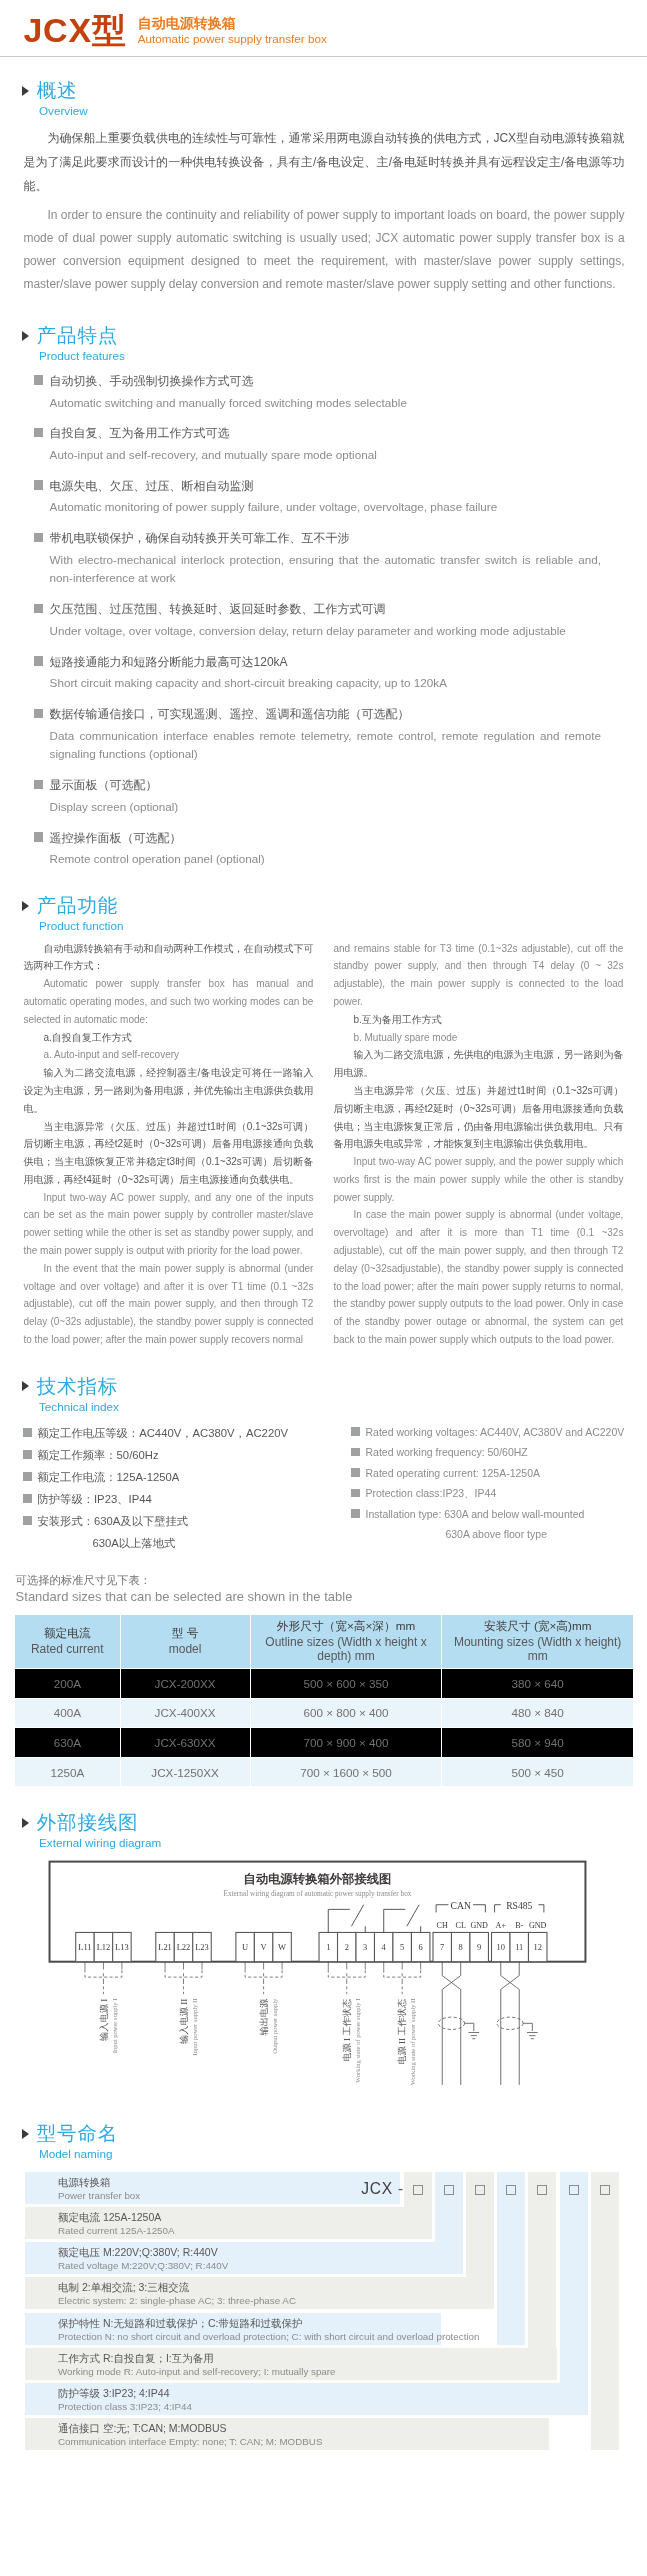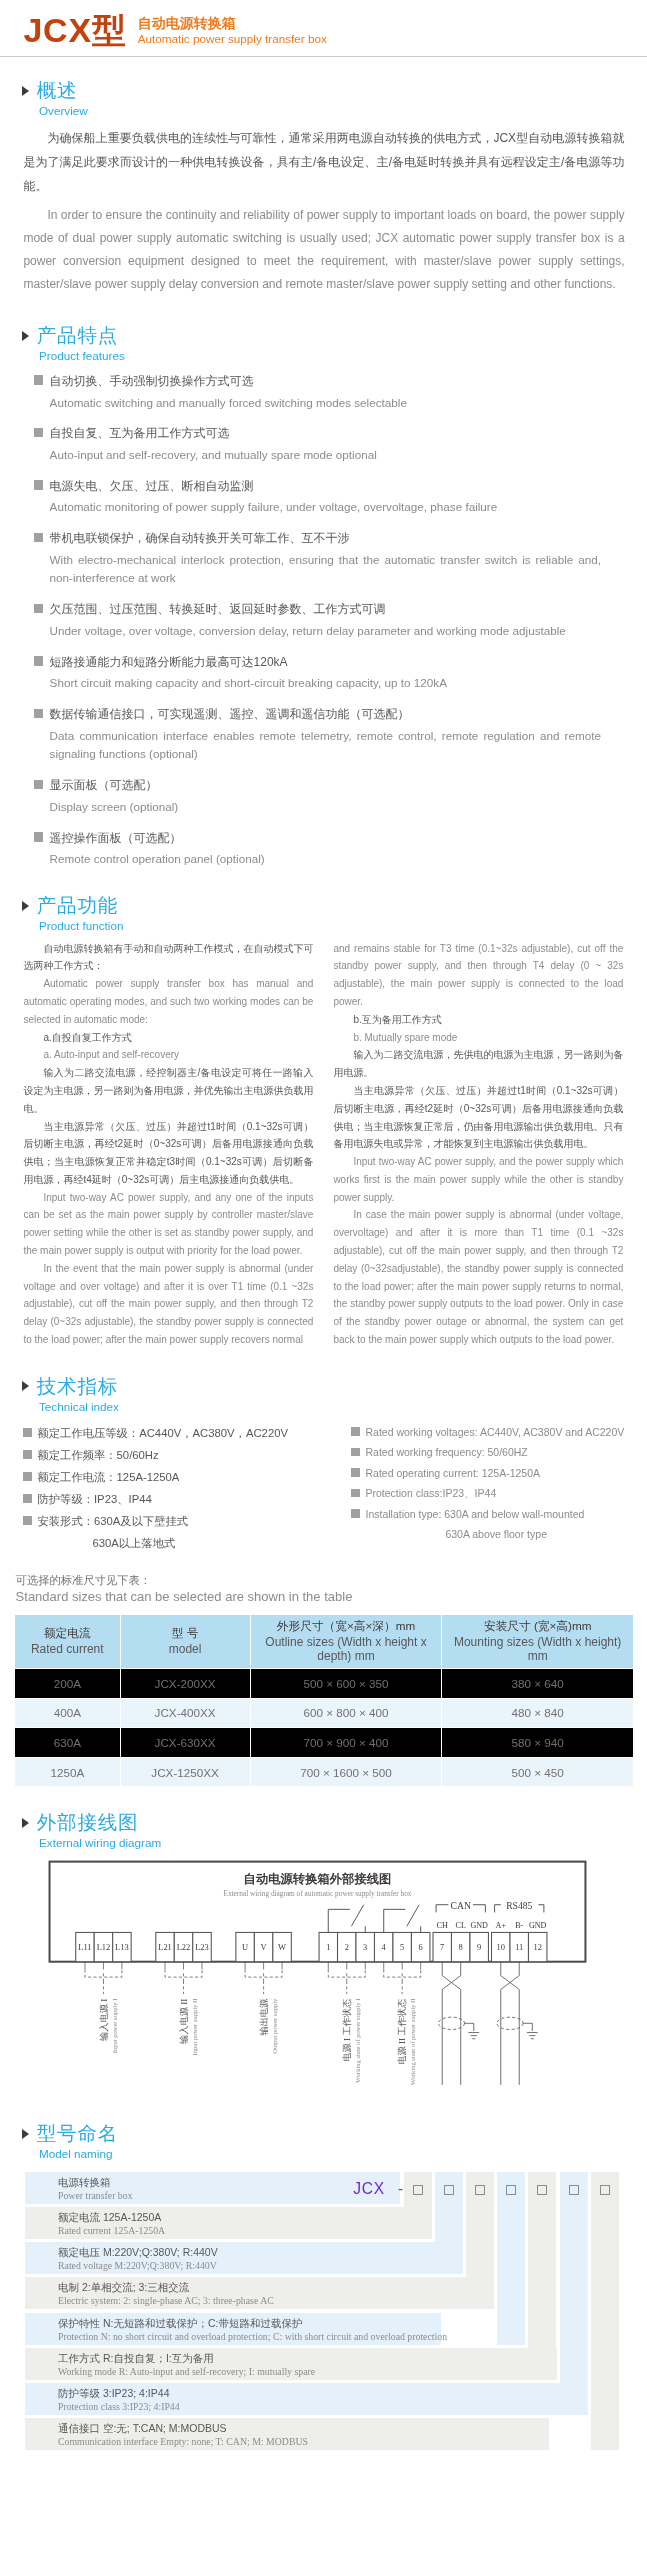--- a/index.html
+++ b/index.html
@@ -75,24 +75,24 @@
   .wiring-wrap { margin:9.4px 0 0 48px; }
   .wsvg text { font-family:"Liberation Serif", serif; }
 
   
   .naming { position:relative; margin:11px 0 0 25px; width:623px; height:281px; }
   .nrow { position:absolute; left:0; height:32px; padding:2.3px 0 0 33px; }
   .ncol { position:absolute; top:0; width:28px; }
   .bgb { background:#e4f1fb; }
   .bgg { background:#eeeeeb; }
   .nrow-zh { font-size:10.5px; color:#595757; line-height:1.4; white-space:nowrap; }
-  .nrow-en { font-size:9.8px; color:#8c8c8c; line-height:1.4; white-space:nowrap;font-family:Liberation Serif, serif; }
+  .nrow-en { font-size:9.8px; color:#8c8c8c; line-height:1.4; white-space:nowrap; }
   .cbox { width:10px; height:10px; border:0.8px solid #8c8c8c; margin:12.5px auto 0; background:transparent; }
-  .jcx { position:absolute; left:304px; top:7.8px; width:56px; text-align:right;
-         font-size:15.6px; color:#6d28d9; letter-spacing:0.8px; }
+  .jcx { position:absolute; left:312px; top:7.8px; width:56px; text-align:right;
+         font-size:15.6px; color:#404040; letter-spacing:0.8px; }
   .jdash { position:absolute; left:373px; top:7.8px; font-size:15.6px; color:#595757; }
 </style>
 </head>
 <body>
 
 <div class="page">
 
   <div class="hdr">
     <div class="hdr-model">JCX型</div>
     <div class="hdr-titles">

